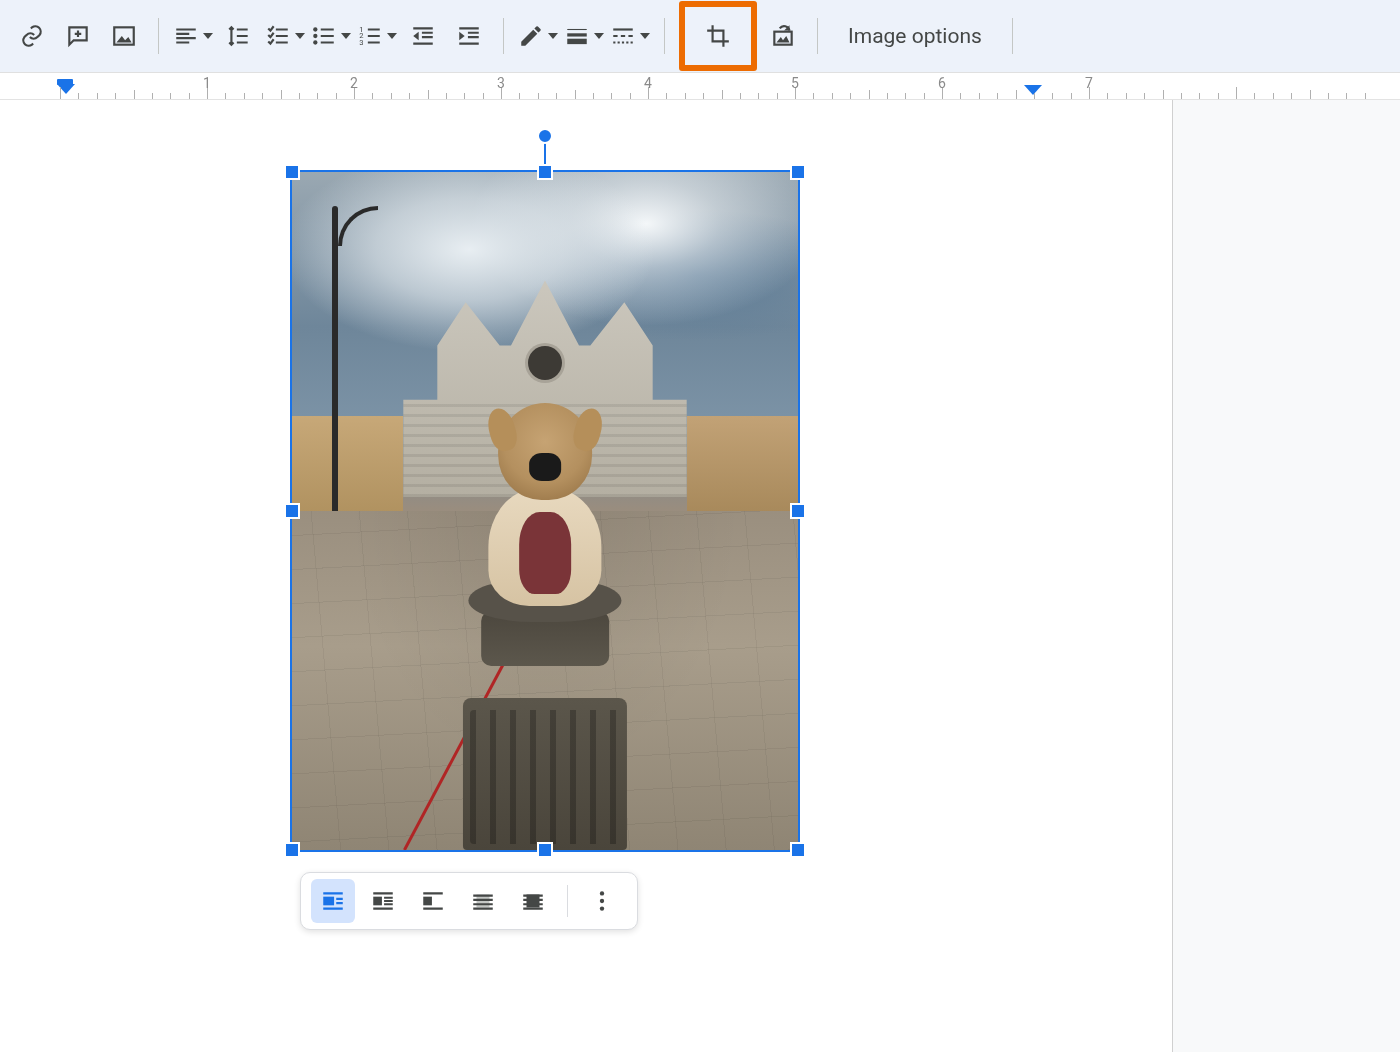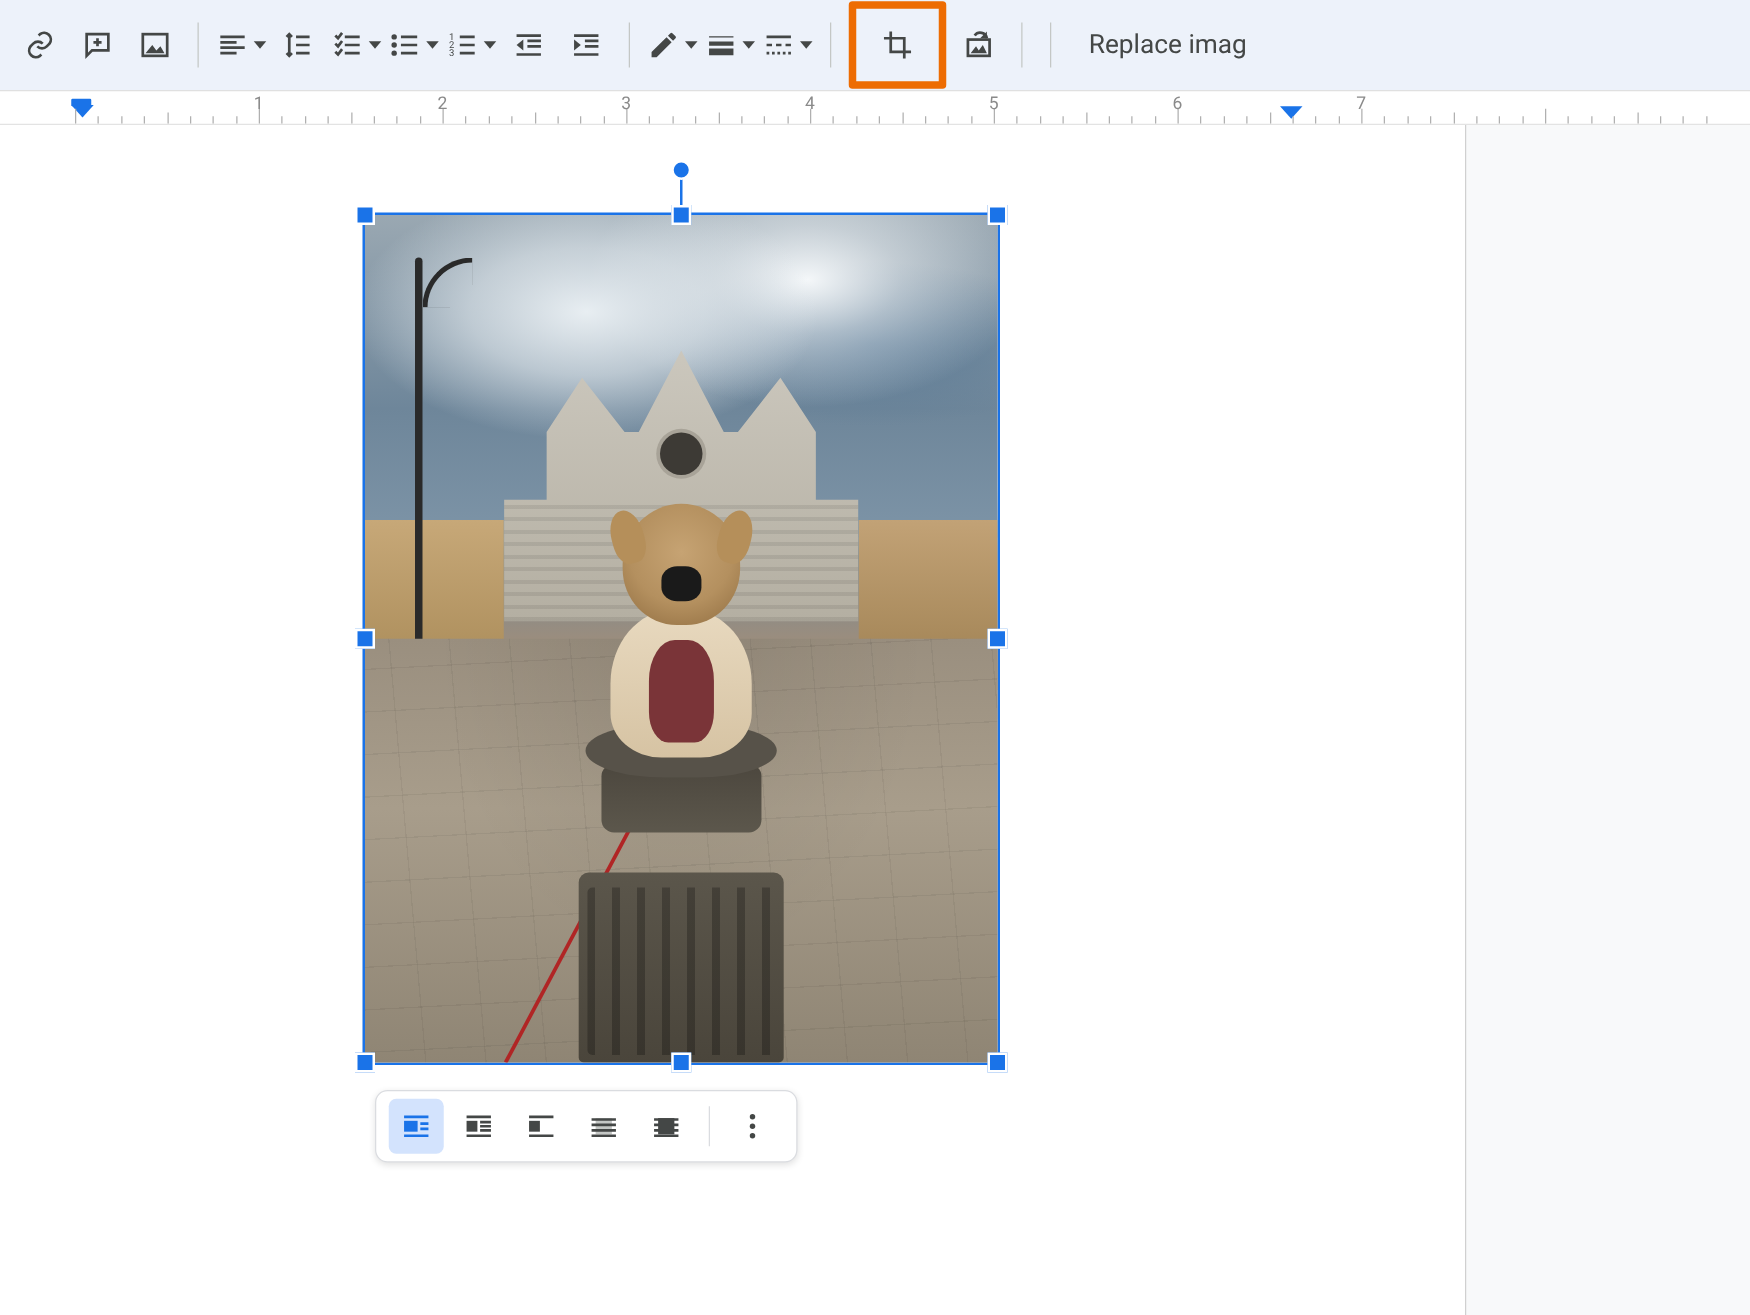--- a/index.html
+++ b/index.html
@@ -445,24 +445,24 @@
     <svg viewBox="0 0 24 24">
         <rect x="4" y="8" width="16" height="12" fill="none" stroke="#444746" stroke-width="2"></rect>
         <path fill="#444746" d="M6 18l4-5 2 3 3-4 3 6z"></path>
         <path fill="none" stroke="#444746" stroke-width="2" d="M9 5a5 5 0 0 1 9 2"></path>
         <path fill="#444746" d="M18 2v5h-5z"></path>
       </svg>
   </div>
 
   <div class="sep"></div>
 
+  <div class="text-btn">Image options</div>
 
   <div class="sep"></div>
 
-  <div class="text-btn">Replace imag</div>
 </div>
 
 <div class="ruler" id="ruler">
   <div class="indent-marker-left">
     <div class="marker-rect"></div>
     <div class="marker-tri"></div>
   </div>
   <div class="indent-marker-right">
     <div class="marker-tri"></div>
   </div>

